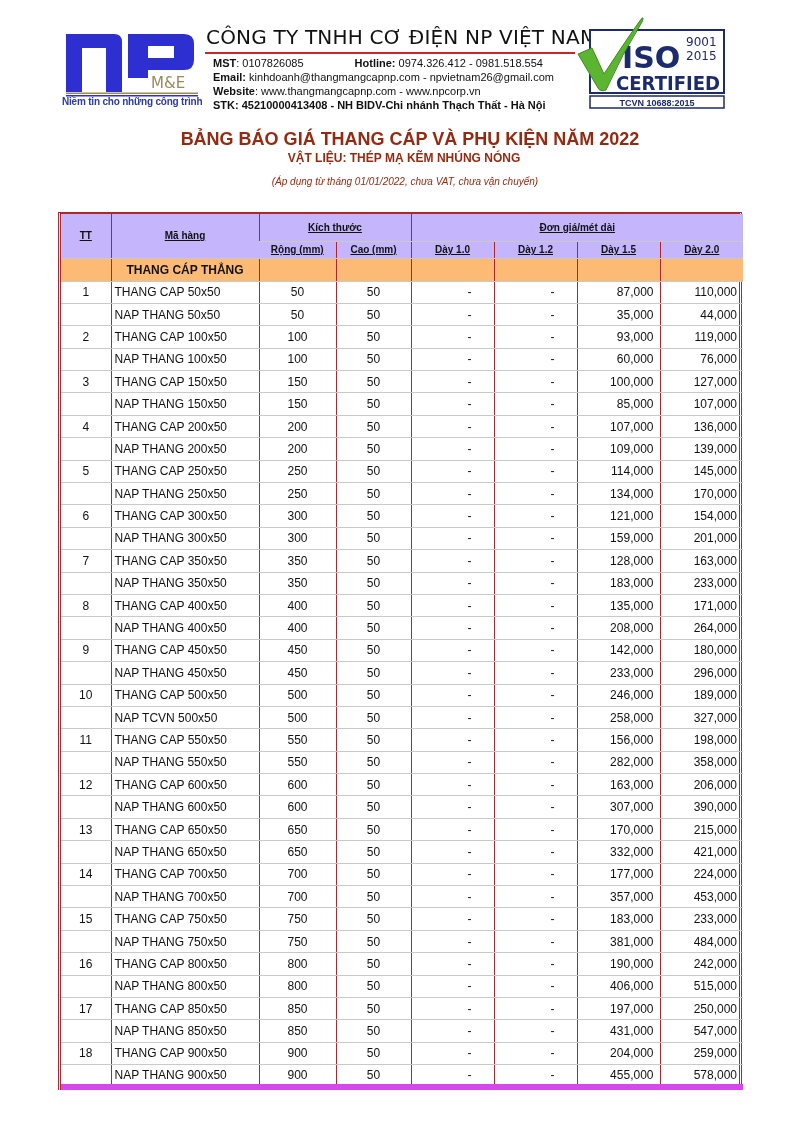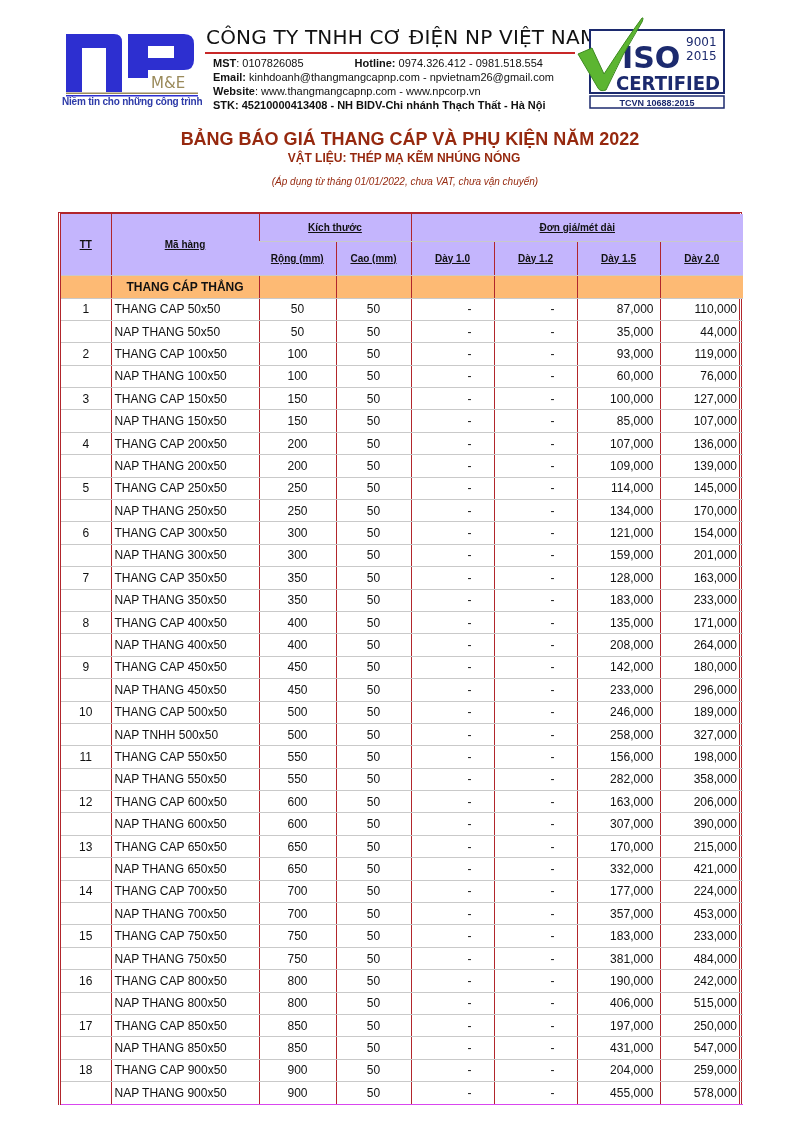--- a/index.html
+++ b/index.html
@@ -34,30 +34,30 @@
   table { border-collapse: collapse; width: 100%; table-layout: fixed; font-size: 12px; }
   col.c-tt { width: 50px; }
   col.c-ma { width: 148px; }
   col.c-r  { width: 77px; }
   col.c-c  { width: 75px; }
   col.c-d  { width: 83px; }
   td, th { height: 22.4px; border-bottom: 1px solid #c9c9c9; border-left: 1px solid #b1262c; padding: 0 4px; white-space: nowrap; }
   td:first-child, th:first-child { border-left: none; }
   thead th { font-weight: bold; text-align: center; font-size: 10px; background: #c4b5fd; text-decoration: underline; }
   thead tr.h1 th { height: 27px; }
-  thead tr.h2 th { height: 34px; }
+  thead tr.h2 th { height: 17px; }
   th.span-group { border-bottom: 1px solid #c9c9c9; }
   tr.section td { background: #fdba74; height: 23px; font-weight: bold; }
   tr.section td.section-label { text-align: center; padding: 0; }
   td.tt { text-align: center; }
   td.name { text-align: left; padding-left: 3px; margin-left: 25px; }
   td.num { text-align: center; }
   td.dash { text-align: right; padding-right: 22px; }
   td.price { text-align: right; padding-right: 6px; }
-  tbody tr:last-child td { border-bottom: 1px solid #d946ef; }
+  tbody tr:last-child td { border-bottom: 6px solid #d946ef; }
 </style>
 </head>
 <body>
 
 <div class="logo">
   <svg width="140" height="68" viewBox="0 0 140 68">
 
     <path d="M4 4 H52 Q60 4 60 12 V62 H44 V18 H20 V62 H4 Z" fill="#2d2fd0"></path>
 
     <path d="M66 4 H122 Q132 4 132 14 V30 Q132 40 122 40 H86 V48 H66 Z M86 16 V28 H112 V16 Z" fill="#2d2fd0"></path>
@@ -324,21 +324,21 @@
           <td class="name">THANG CAP 500x50</td>
           <td class="num">500</td>
           <td class="num">50</td>
           <td class="dash">-</td>
           <td class="dash">-</td>
           <td class="price">246,000</td>
           <td class="price">189,000</td>
         </tr>
         <tr>
           <td class="tt"></td>
-          <td class="name">NAP TNHH 500x50</td>
+          <td class="name">NAP TCVN 500x50</td>
           <td class="num">500</td>
           <td class="num">50</td>
           <td class="dash">-</td>
           <td class="dash">-</td>
           <td class="price">258,000</td>
           <td class="price">327,000</td>
         </tr>
         <tr>
           <td class="tt">11</td>
           <td class="name">THANG CAP 550x50</td>

